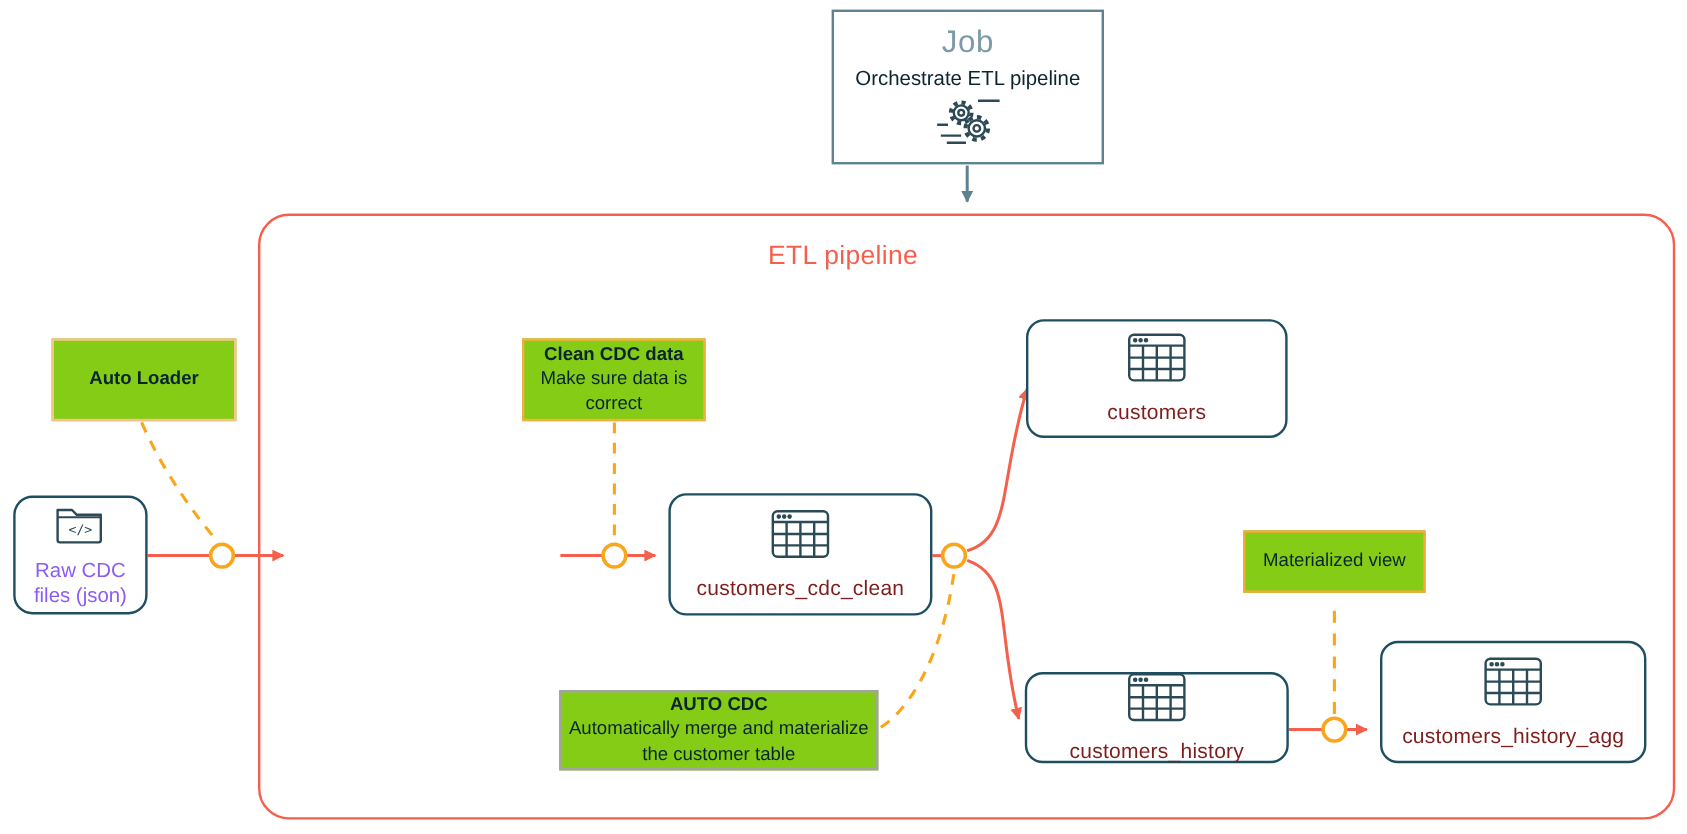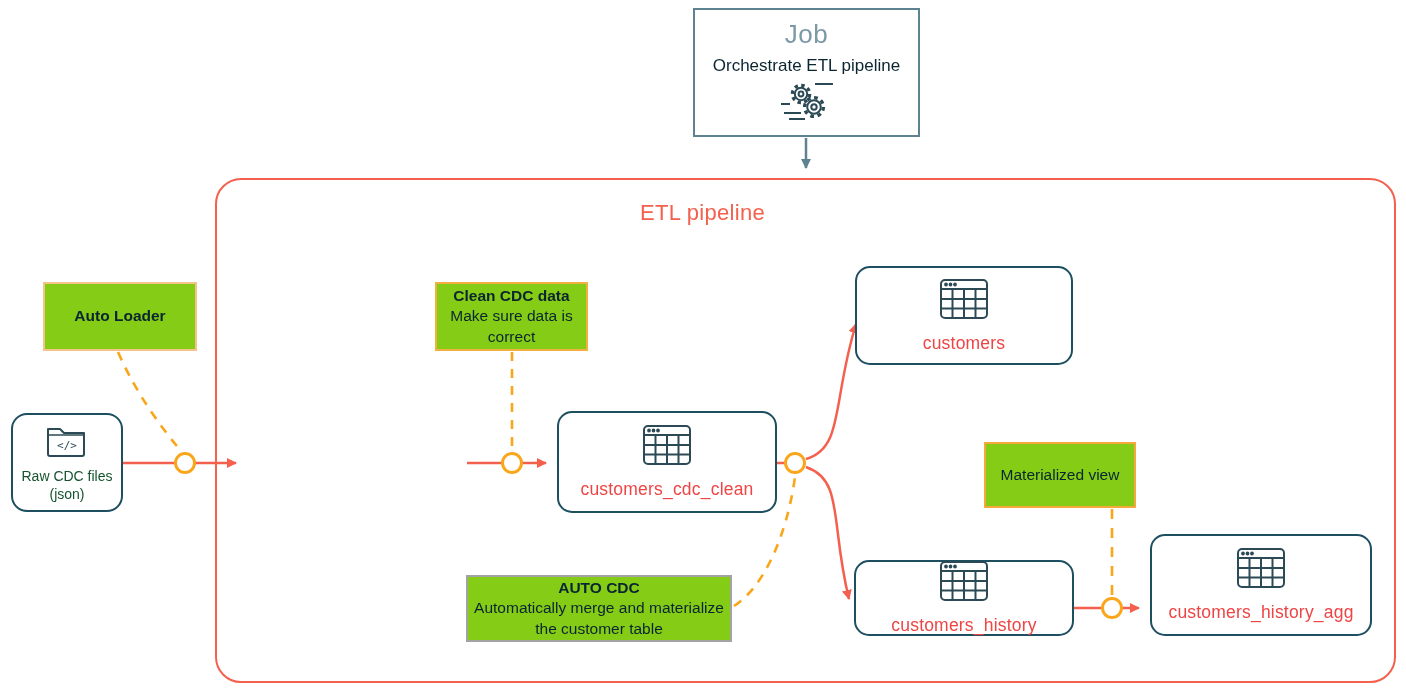--- a/index.html
+++ b/index.html
@@ -15,41 +15,41 @@
   .job-box{position:absolute;left:693px;top:8px;width:227px;height:129px;
     border:2px solid #5f8290;border-radius:0;background:#ffffff;box-sizing:border-box;
     display:flex;flex-direction:column;align-items:center;justify-content:center;gap:4px;}
   .job-title{color:#7b99a7;font-size:26px;font-weight:500;letter-spacing:.5px;}
   .job-subtitle{color:#0b2530;font-size:17px;margin-top:2px;}
 
   
   .node{position:absolute;border:2.5px solid #1d4f60;border-radius:15px;background:#ffffff;
     box-sizing:border-box;display:flex;flex-direction:column;align-items:center;
     justify-content:center;gap:9px;z-index:3;}
-  .node-label{color:#ef4444;font-size:17.5px;letter-spacing:.2px;white-space:nowrap;}
+  .node-label{color:#7f1d1d;font-size:17.5px;letter-spacing:.2px;white-space:nowrap;}
   .source-box{position:absolute;left:11px;top:413px;width:112px;height:99px;
     border:2.5px solid #1d4f60;border-radius:16px;background:#ffffff;box-sizing:border-box;
     display:flex;flex-direction:column;align-items:center;justify-content:center;gap:6px;z-index:3;}
-  .source-label{color:#14532d;font-size:14px;text-align:center;line-height:1.25;}
+  .source-label{color:#8b5cf6;font-size:17px;text-align:center;line-height:1.25;}
 
   #node-bronze{left:247px;top:411px;width:220px;height:102px;}
   #node-clean{left:557px;top:411px;width:220px;height:102px;}
   #node-customers{left:855px;top:266px;width:218px;height:99px;}
   #node-history{left:854px;top:560px;width:220px;height:76px;}
   #node-history-agg{left:1150px;top:534px;width:222px;height:102px;}
 
   
   .annotation{position:absolute;background:#84cc16;box-sizing:border-box;z-index:4;
     display:flex;flex-direction:column;align-items:center;justify-content:center;
     text-align:center;font-size:15.5px;color:#0b2530;line-height:1.32;padding:4px 2px;}
   .annotation .ann-title{font-weight:bold;}
   #ann-auto-loader{left:43px;top:282px;width:154px;height:69px;border:2px solid #f6c488;}
   #ann-clean-cdc{left:435px;top:282px;width:153px;height:69px;border:2px solid #f2b13e;}
   #ann-auto-cdc{left:466px;top:575px;width:266px;height:67px;border:2px solid #a3a3a3;}
-  #ann-materialized{left:984px;top:442px;width:152px;height:66px;border:2px solid #f5a83c;}
+  #ann-materialized{left:1036px;top:442px;width:152px;height:52px;border:2px solid #f5a83c;}
 
   
   #wires{position:absolute;left:0;top:0;width:1406px;height:695px;z-index:2;}
 </style>
 </head>
 <body>
 
 <div id="canvas">
 
   <div class="pipeline-rect"></div>

